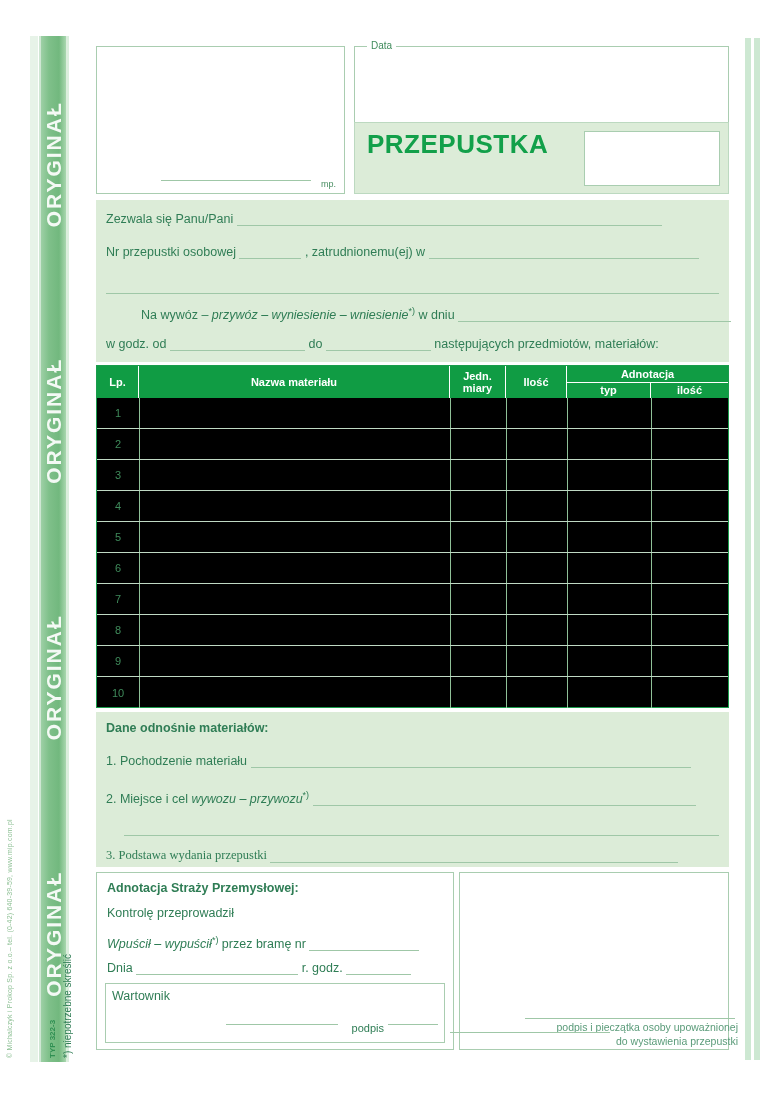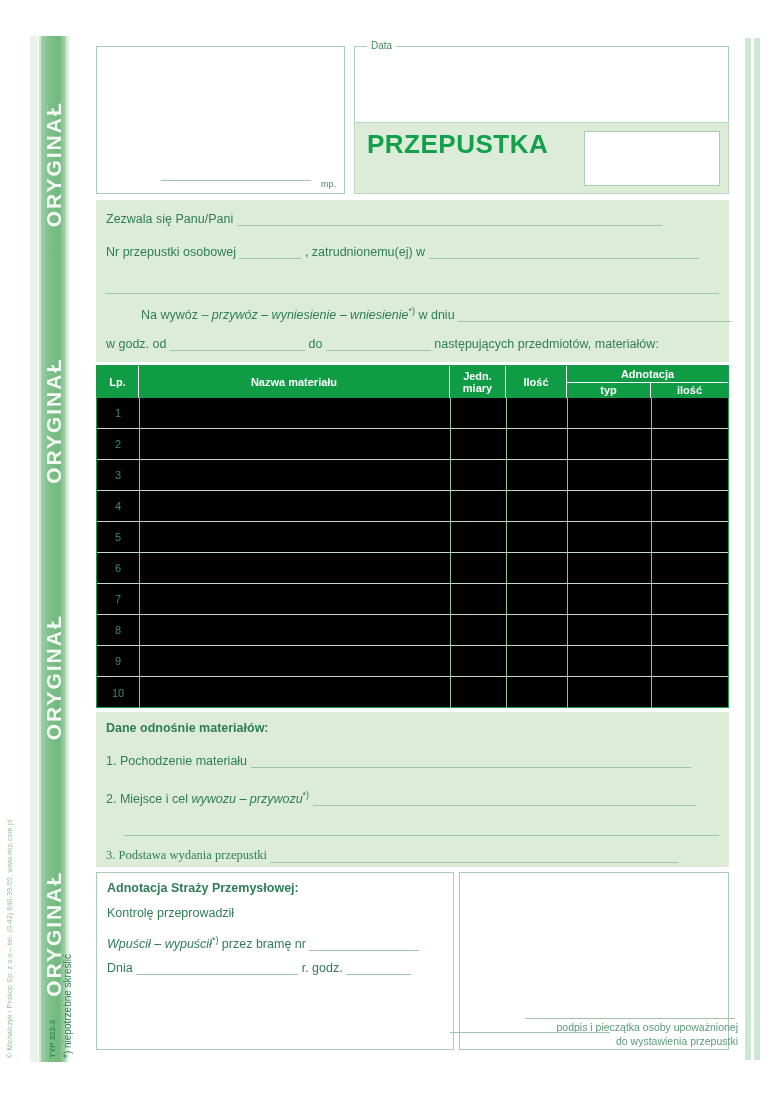--- a/index.html
+++ b/index.html
@@ -512,20 +512,26 @@
       <span class="ul" style="width:110px;"></span>
     </div>
 
     <div class="row" style="left:10px; top:88px;">
       <span>Dnia</span>
       <span class="ul" style="width:162px;"></span>
       <span>r.  godz.</span>
       <span class="ul" style="width:65px;"></span>
     </div>
 
+    <div class="wart">
+      <div class="lbl">Wartownik</div>
+      <div class="sigline-l"></div>
+      <div class="sigline-r"></div>
+      <div class="sigtxt">podpis</div>
+    </div>
   </div>
 
   <div class="sigbox"></div>
   <div class="sig-cap">
     <span class="l1">podpis i pieczątka osoby upoważnionej</span>
     <span class="rule1"></span>
     <span class="rule2"></span>
     <span class="l1">do wystawienia przepustki</span>
   </div>
 

